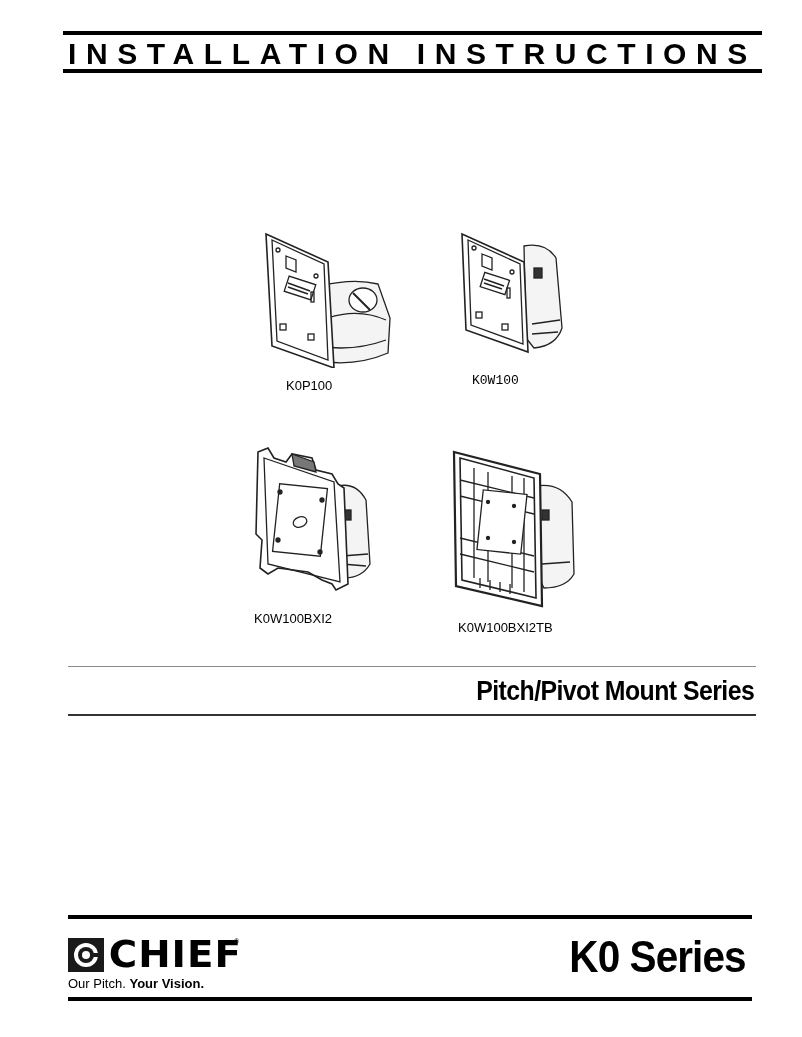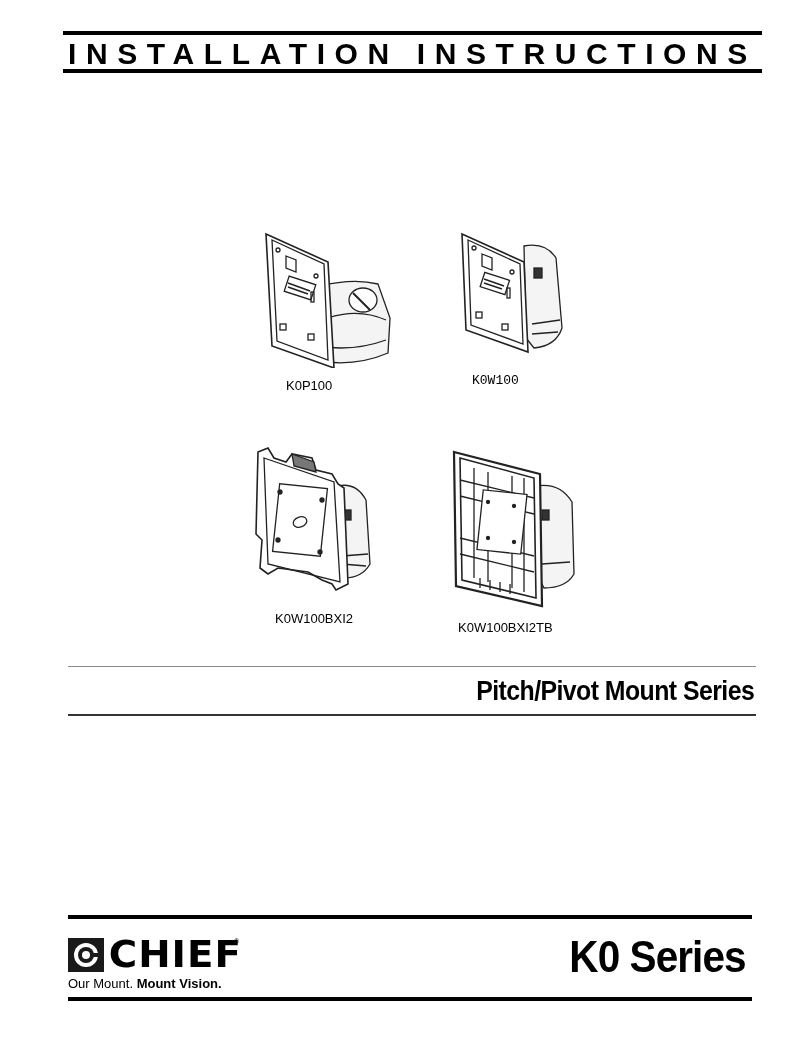--- a/index.html
+++ b/index.html
@@ -81,21 +81,21 @@
       <path d="M40 10 L62 18 L64 28 L42 22 Z" fill="#777"></path>
       <rect x="24" y="42" width="48" height="68" transform="rotate(6 48 76)" fill="#fff"></rect>
       <circle cx="28" cy="48" r="2" fill="#222"></circle>
         <circle cx="70" cy="56" r="2" fill="#222"></circle>
       <circle cx="26" cy="96" r="2" fill="#222"></circle>
         <circle cx="68" cy="108" r="2" fill="#222"></circle>
       <ellipse cx="48" cy="78" rx="7" ry="5" transform="rotate(-20 48 78)"></ellipse>
     </g>
   </svg>
 </div>
-<div class="abs label" style="left:254px; top:611px;margin-left:21px;">K0W100BXI2</div>
+<div class="abs label" style="left:254px; top:611px;">K0W100BXI2</div>
 
 <div class="abs product" style="left:450px; top:446px;">
   <svg width="128" height="162" viewBox="0 0 128 162">
     <g fill="none" stroke="#222" stroke-width="1.3">
       <path d="M86 40 Q110 36 122 56 L124 128 Q116 142 94 142 L88 130 Z" fill="#f4f4f4"></path>
       <rect x="92" y="64" width="7" height="10" fill="#333"></rect>
       <path d="M92 118 L120 116"></path>
       <path d="M4 6 L90 28 L92 160 L6 140 Z" fill="#fff" stroke-width="2.2"></path>
       <path d="M10 12 L84 32 L86 152 L12 134 Z" stroke-width="1.6"></path>
       <path d="M24 22 L24 132 M38 26 L38 136 M62 30 L62 142 M74 32 L74 146"></path>
@@ -122,19 +122,19 @@
     <rect x="0" y="0" width="36" height="34" fill="#1a1a1a"></rect>
     <circle cx="18" cy="17" r="12" fill="#fff"></circle>
     <circle cx="18" cy="17" r="8" fill="#1a1a1a"></circle>
     <circle cx="18" cy="17" r="4" fill="#fff"></circle>
     <rect x="22" y="15" width="14" height="4" fill="#1a1a1a"></rect>
   </svg>
 </div>
 <div class="abs logo-word">CHIEF</div>
 <div class="abs reg">®</div>
 <div class="abs tagline">
-  <span>Our Mount.</span>
-  <b>Mount Vision.</b>
+  <span>Our Pitch.</span>
+  <b>Your Vision.</b>
 </div>
 
 <div class="abs series">K0 Series</div>
 
 <div class="abs bottom-rule" style="top:997px;"></div>
 
 </body></html>

